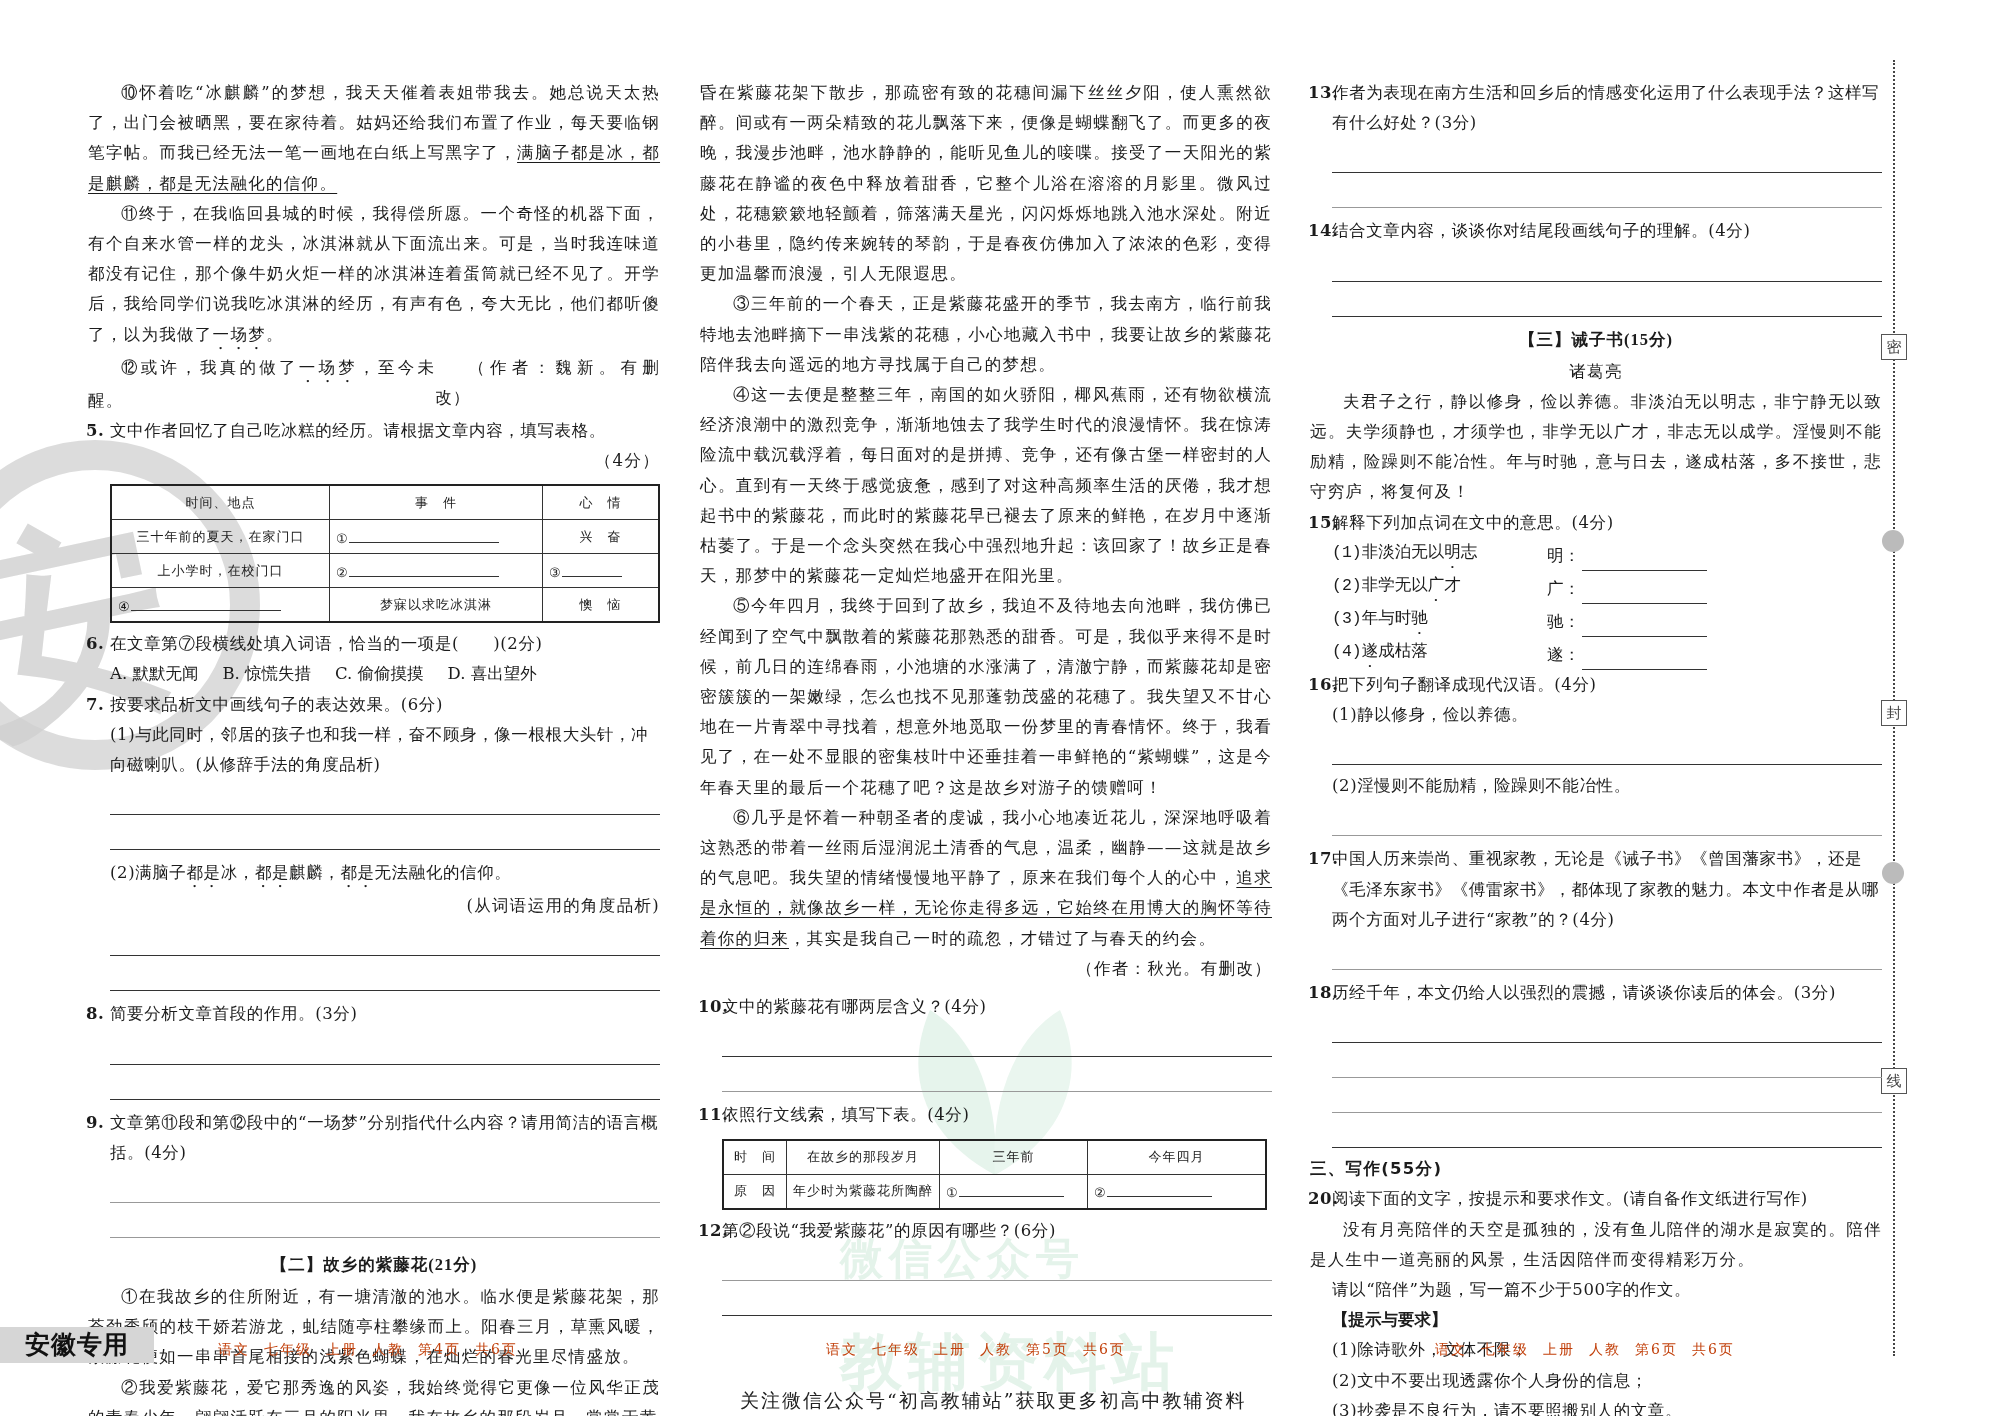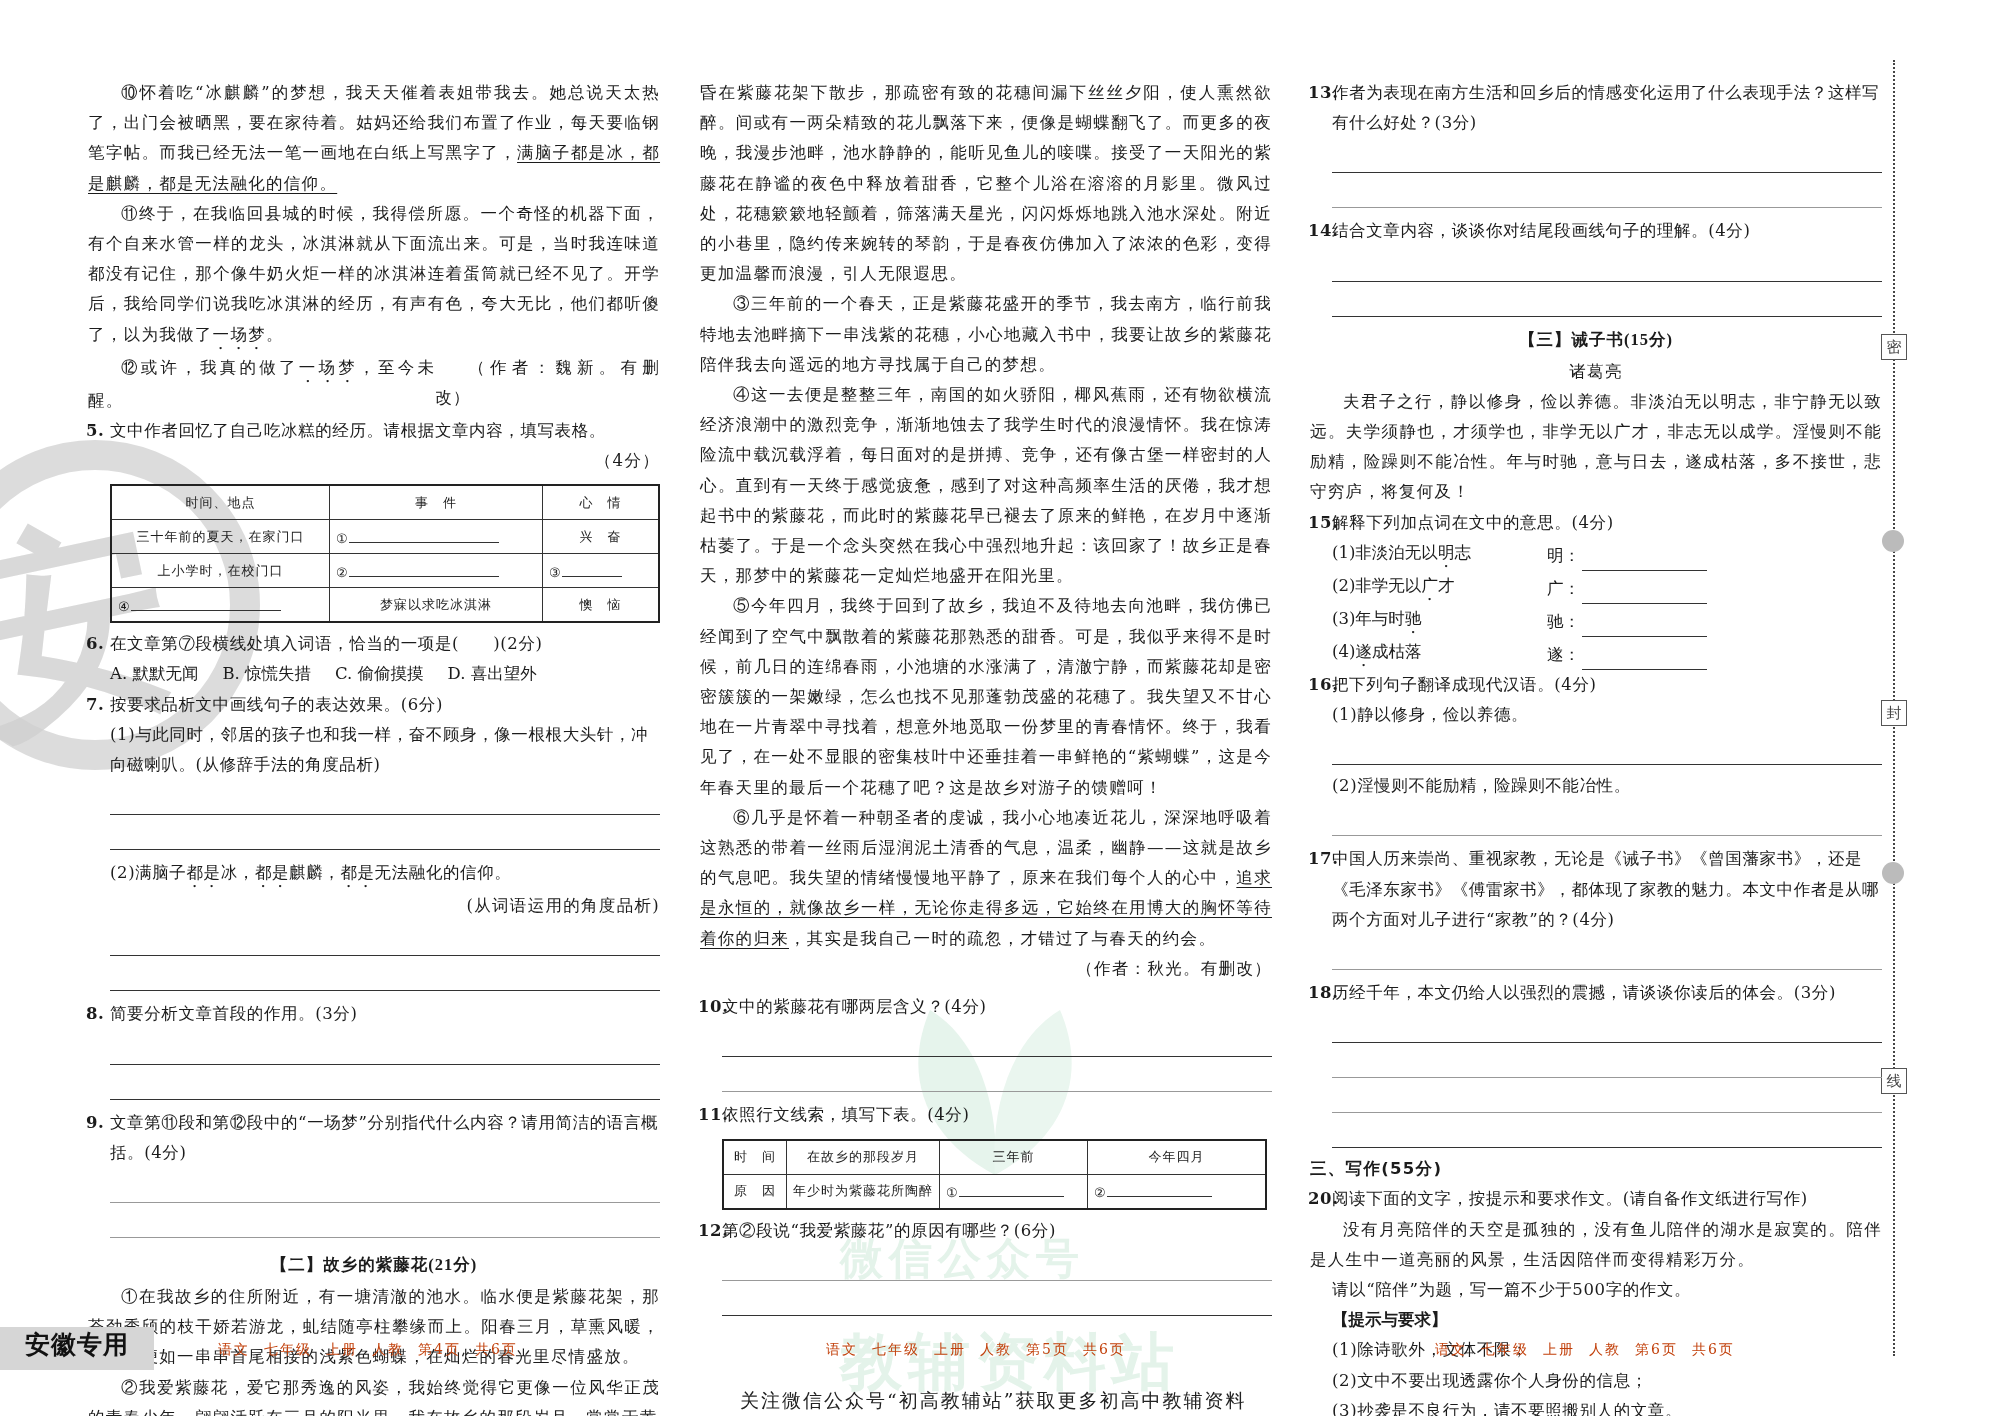--- a/index.html
+++ b/index.html
@@ -20,26 +20,26 @@
   .sec-title { text-align:center; font-family:Liberation Serif, serif; font-weight:bold; font-size:16.5px; line-height:34px; letter-spacing:1px; }
   .u { text-decoration:underline; text-underline-offset:4px; }
   .dot { text-emphasis:dot; -webkit-text-emphasis:dot; text-emphasis-position:under; -webkit-text-emphasis-position:under; }
   table.t { border-collapse:collapse; margin:8px 0 6px 22px; font-size:13px; letter-spacing:1px; }
   table.t td { border:1.3px solid #333; height:33px; text-align:center; padding:0 6px; }
   table.t { border:2px solid #222; }
   .blank { display:inline-block; border-bottom:1.2px solid #333; vertical-align:baseline; height:14px; }
   .opts { display:flex; gap:24px; margin-left:22px; font-size:16.5px; line-height:30.2px; }
   .hint-title { font-family:"DejaVu Sans",sans-serif; font-weight:bold; margin-left:22px; font-size:16.5px; line-height:30.2px; }
   .def-row { display:flex; margin-left:22px; font-size:16.5px; line-height:30.2px; }
-  .def-row .l { width:215px; }
+  .def-row .l { width:215px;font-family:Liberation Mono, monospace; }
   .def-row .r { display:flex; align-items:flex-end; }
   .def-row .r .blank { width:125px; margin-left:2px; height:18px; }
   .footer { position:absolute; top:1341px; font-size:14px; letter-spacing:2px; color:#c2410c; font-family:"DejaVu Serif",serif; }
   .footer span { margin-right:14px; }
-  .badge { position:absolute; left:0; top:1327px; width:154px; height:43px; background:#d6d6d6;
+  .badge { position:absolute; left:0; top:1327px; width:154px; height:36px; background:#d6d6d6;
            font-family:"DejaVu Serif",serif; font-size:25px; line-height:36px; text-align:center; font-weight:bold; letter-spacing:1px; color:#111; }
   .note { position:absolute; top:1388px; left:740px; font-size:19px; letter-spacing:2px; color:#222; }
   .stamp { position:absolute; left:-70px; top:440px; width:330px; height:330px; border-radius:50%;
            border:30px solid #d0d0d0; box-sizing:border-box; opacity:0.75; pointer-events:none; }
   .stamp-char { position:absolute; left:-40px; top:490px; font-size:210px; font-weight:bold; color:#d0d0d0; opacity:0.8;
                 font-family:"DejaVu Sans",sans-serif; transform:rotate(-12deg); pointer-events:none; }
   .wm { position:absolute; color:#e4f3ea; font-family:"DejaVu Sans",sans-serif; font-weight:bold; pointer-events:none; letter-spacing:6px; }
   .leaf { position:absolute; left:870px; top:1000px; width:250px; height:180px; pointer-events:none; }
   .strip { position:absolute; left:1893px; top:60px; bottom:60px; border-left:2px dotted #444; }
   .mark { position:absolute; left:1881px; width:24px; height:24px; background:#fff; border:1px solid #555; font-size:15px; text-align:center; line-height:24px; color:#444; }

